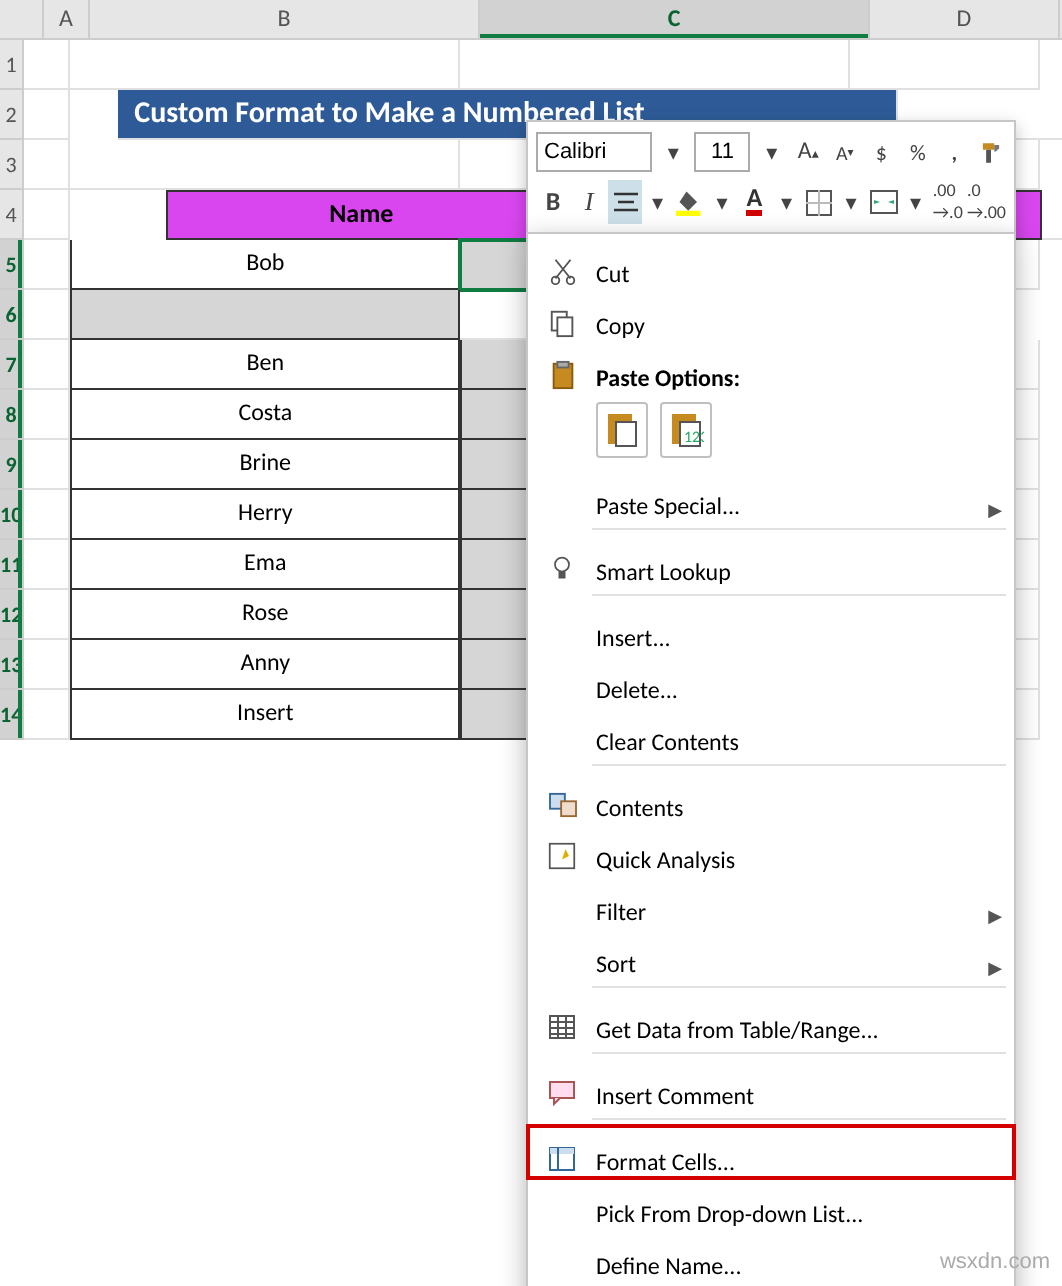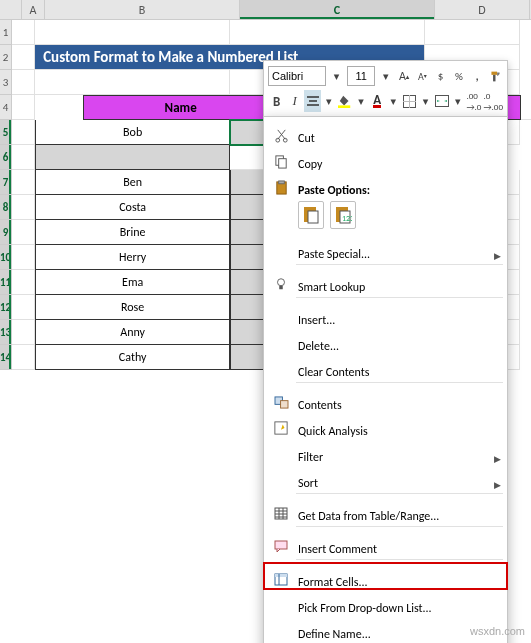--- a/index.html
+++ b/index.html
@@ -24,21 +24,21 @@
     
     .cells { position: relative; }
     .row { display: flex; height: 25px; }
     .cell { border-right: 1px solid #e0e0e0; border-bottom: 1px solid #e0e0e0; padding: 0 4px; display:flex; align-items:center; }
     .cell.cA { width: 23px; }
     .cell.cB { width: 195px; justify-content:center; }
     .cell.cC { width: 195px; justify-content:center; }
     .cell.cD { width: 95px; }
     
     .title-cell { background: #2e5b97; color: #fff; font-weight: bold; font-size: 15px; justify-content:flex-start; padding-left: 8px; }
-    .title-cell.merge { width: 390px; }
+    .title-cell.merge { width: 390px; margin-left: 24px; }
     .hdr { background: #d946ef; font-weight: bold; font-size: 13px; border: 1px solid #333 !important; margin-left: 48px; }
     .bdr { border: 1px solid #333 !important; border-top:none !important; }
     .sel-range { background: #d6d6d6; }
     .sel-outline { outline: 2px solid #107c41; outline-offset: -1px; }
     
     
     .mini-tb { position: absolute; left: 263px; top: 60px; width: 245px; background: #fff; border: 1px solid #c6c6c6; box-shadow: 0 3px 8px rgba(0,0,0,0.25); padding: 4px; font-size: 12px; }
     .mini-row1 { display:flex; align-items:center; gap:3px; height: 22px; }
     .mini-row2 { display:flex; align-items:center; gap:1px; height: 24px; margin-top:2px; }
     .mini-font { width: 58px; height: 20px; border: 1px solid #ababab; padding: 0 3px; font-size:11px; }
@@ -162,21 +162,21 @@
           <div class="cell cD"></div>
         </div>
       <div class="row">
           <div class="cell cA"></div>
           <div class="cell cB bdr">Anny</div>
           <div class="cell cC bdr sel-range"></div>
           <div class="cell cD"></div>
         </div>
       <div class="row">
           <div class="cell cA"></div>
-          <div class="cell cB bdr">Cathy</div>
+          <div class="cell cB bdr">Insert</div>
           <div class="cell cC bdr sel-range"></div>
           <div class="cell cD"></div>
         </div>
     </div>
   </div>
 </div>
 
 <div class="mini-tb">
   <div class="mini-row1">
     <input class="mini-font" value="Calibri" style="">

